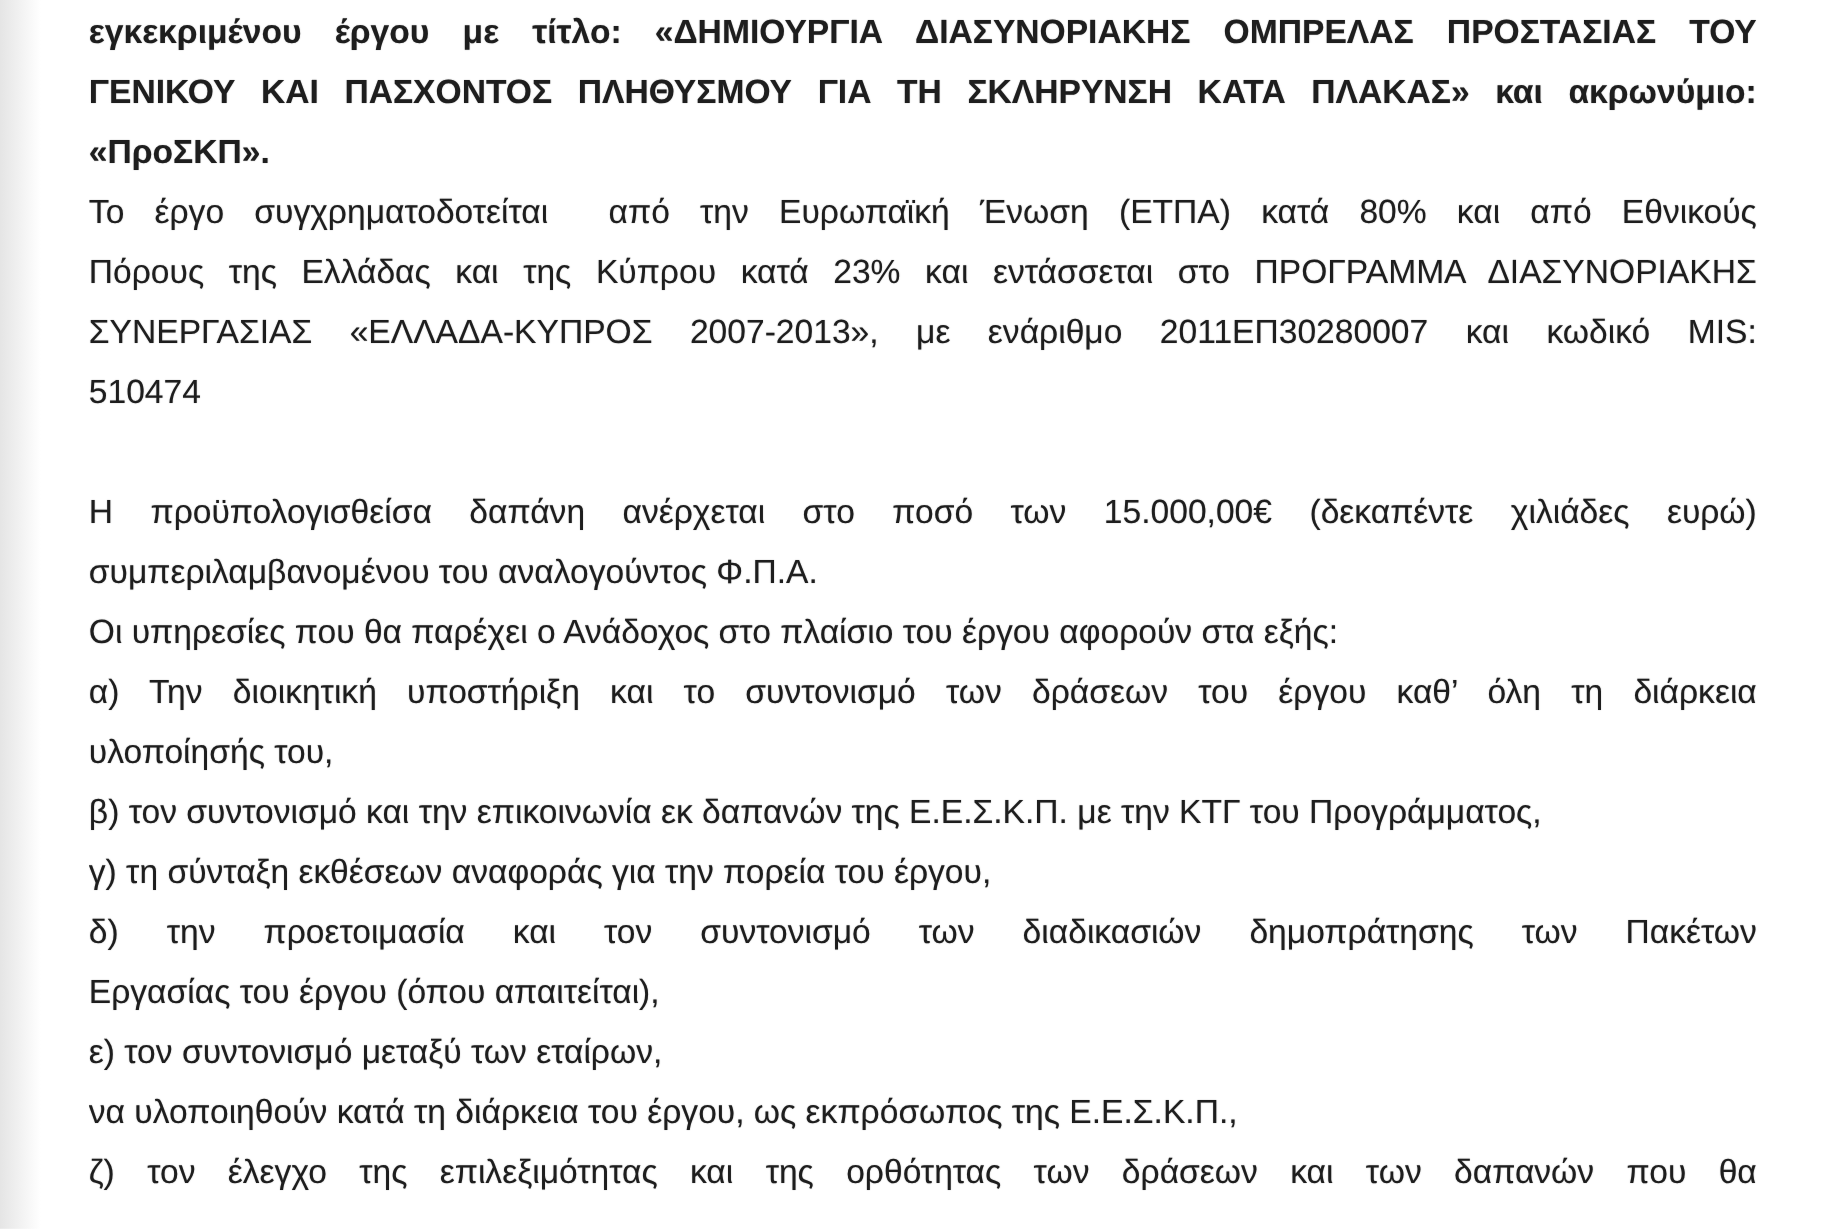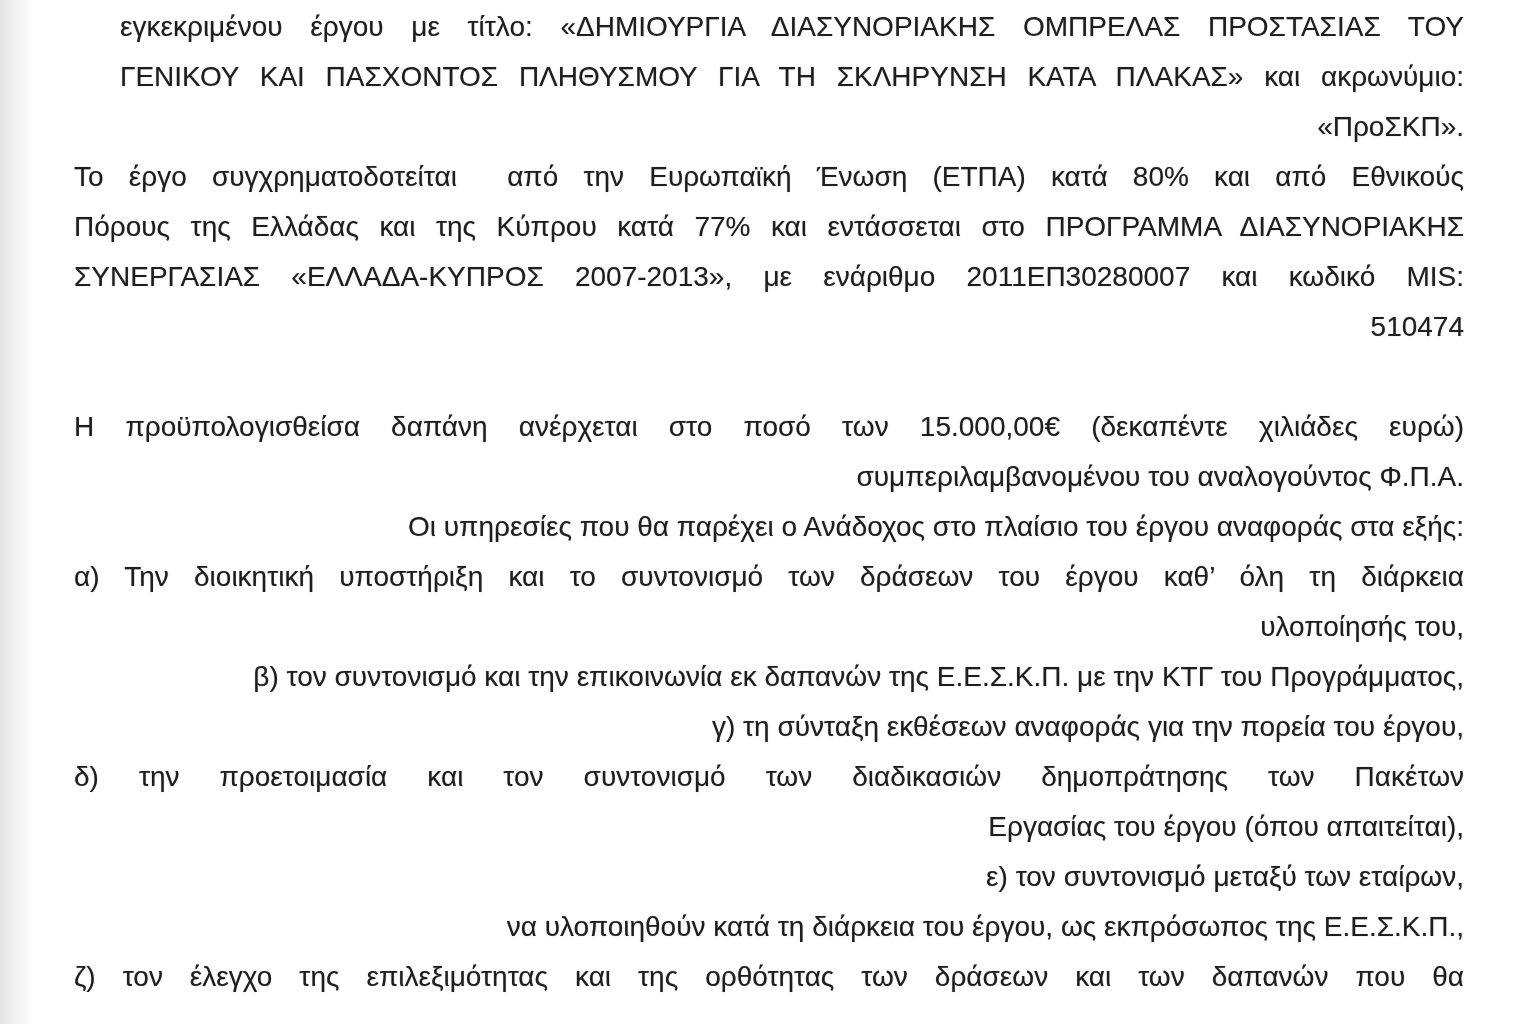--- a/index.html
+++ b/index.html
@@ -18,29 +18,28 @@
     font-family: "Liberation Sans", "DejaVu Sans", sans-serif;
     font-size: 28px;
     line-height: 50px;
     color: #1e1e1e;
     text-shadow: 0 0 1px rgba(40,40,40,0.45);
   }
   .line {
     height: 50px;
     overflow: hidden;
     white-space: pre-wrap;
-    text-align: right;
+    text-align: left;
   }
   .justify {
     text-align: justify;
     text-align-last: justify;
   }
   .bold, .bold span {
-    font-weight: normal;
-    margin-left: 46px;
+    font-weight: bold;
   }
   .seg-bold {
     font-weight: normal;
   }
   .line-spacer {
     height: 50px;
   }
   .edge-shade {
     position: absolute;
     top: 0;
@@ -52,29 +51,29 @@
   }
 </style>
 </head>
 <body>
 
 <div class="page">
   <div class="line bold justify">εγκεκριμένου έργου με τίτλο: «ΔΗΜΙΟΥΡΓΙΑ ΔΙΑΣΥΝΟΡΙΑΚΗΣ ΟΜΠΡΕΛΑΣ ΠΡΟΣΤΑΣΙΑΣ ΤΟΥ</div>
   <div class="line bold justify">ΓΕΝΙΚΟΥ ΚΑΙ ΠΑΣΧΟΝΤΟΣ ΠΛΗΘΥΣΜΟΥ ΓΙΑ ΤΗ ΣΚΛΗΡΥΝΣΗ ΚΑΤΑ ΠΛΑΚΑΣ» και ακρωνύμιο:</div>
   <div class="line bold">«ΠροΣΚΠ».</div>
   <div class="line justify">Το έργο συγχρηματοδοτείται&nbsp; από την Ευρωπαϊκή Ένωση (ΕΤΠΑ) κατά 80% και από Εθνικούς</div>
-  <div class="line justify">Πόρους της Ελλάδας και της Κύπρου κατά 77% και εντάσσεται στο ΠΡΟΓΡΑΜΜΑ ΔΙΑΣΥΝΟΡΙΑΚΗΣ</div>
+  <div class="line justify">Πόρους της Ελλάδας και της Κύπρου κατά 23% και εντάσσεται στο ΠΡΟΓΡΑΜΜΑ ΔΙΑΣΥΝΟΡΙΑΚΗΣ</div>
   <div class="line justify">ΣΥΝΕΡΓΑΣΙΑΣ «ΕΛΛΑΔΑ-ΚΥΠΡΟΣ 2007-2013», με ενάριθμο 2011ΕΠ30280007 και κωδικό MIS:</div>
   <div class="line">510474</div>
 
   <div class="line-spacer"></div>
 
   <div class="line justify"><span>Η προϋπολογισθείσα δαπάνη ανέρχεται στο ποσό των </span><span class="seg-bold">15.000,00€ (δεκαπέντε χιλιάδες ευρώ)</span></div>
   <div class="line">συμπεριλαμβανομένου του αναλογούντος Φ.Π.Α.</div>
-  <div class="line">Οι υπηρεσίες που θα παρέχει ο Ανάδοχος στο πλαίσιο του έργου αναφοράς στα εξής:</div>
+  <div class="line">Οι υπηρεσίες που θα παρέχει ο Ανάδοχος στο πλαίσιο του έργου αφορούν στα εξής:</div>
   <div class="line justify">α) Την διοικητική υποστήριξη και το συντονισμό των δράσεων του έργου καθ’ όλη τη διάρκεια</div>
   <div class="line">υλοποίησής του,</div>
   <div class="line">β) τον συντονισμό και την επικοινωνία εκ δαπανών της Ε.Ε.Σ.Κ.Π. με την ΚΤΓ του Προγράμματος,</div>
   <div class="line">γ) τη σύνταξη εκθέσεων αναφοράς για την πορεία του έργου,</div>
   <div class="line justify">δ) την προετοιμασία και τον συντονισμό των διαδικασιών δημοπράτησης των Πακέτων</div>
   <div class="line">Εργασίας του έργου (όπου απαιτείται),</div>
   <div class="line">ε) τον συντονισμό μεταξύ των εταίρων,</div>
   <div class="line">να υλοποιηθούν κατά τη διάρκεια του έργου, ως εκπρόσωπος της Ε.Ε.Σ.Κ.Π.,</div>
   <div class="line justify">ζ) τον έλεγχο της επιλεξιμότητας και της ορθότητας των δράσεων και των δαπανών που θα</div>
 </div>

